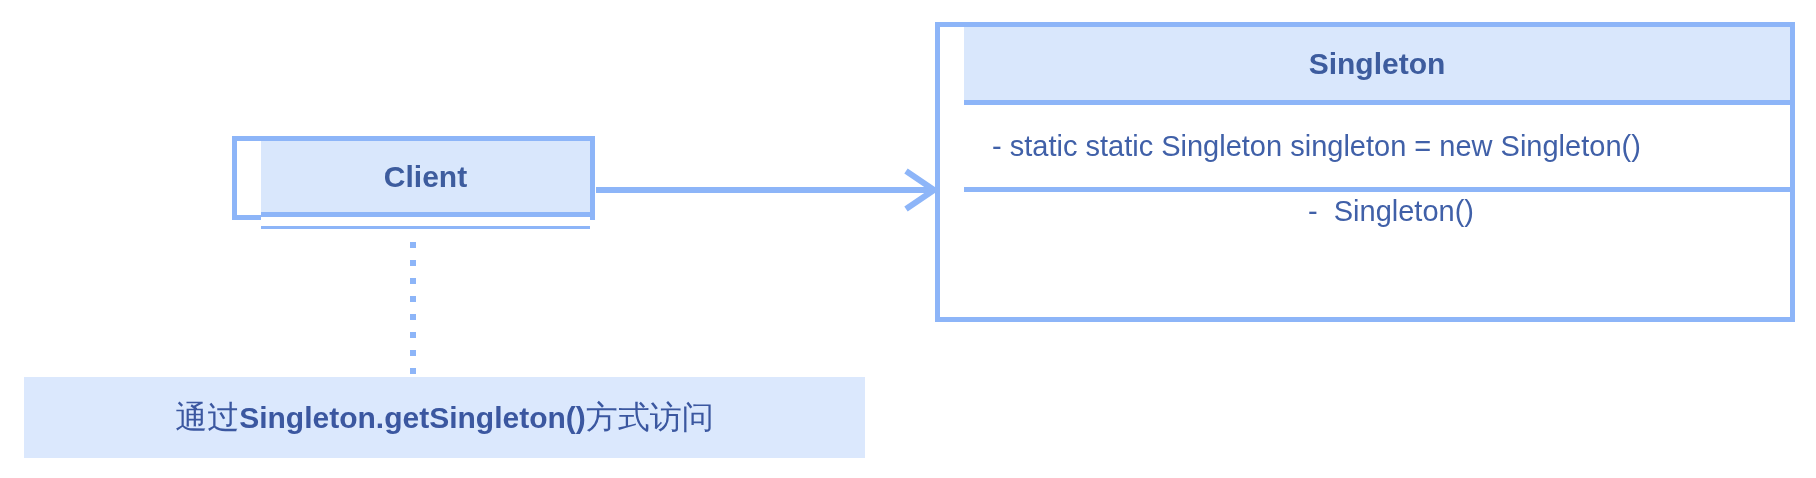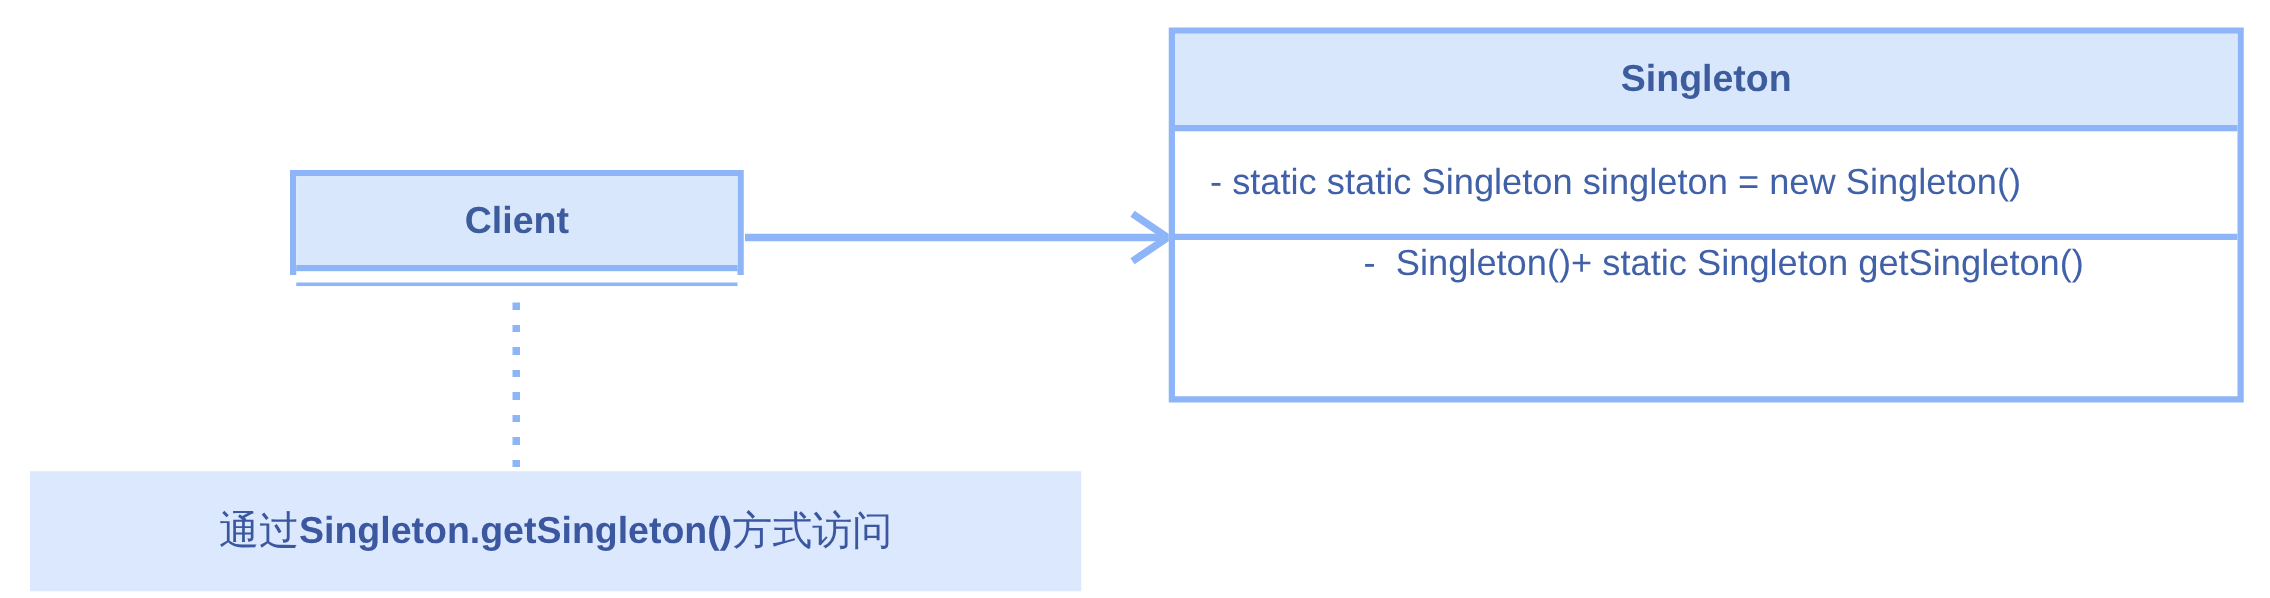--- a/index.html
+++ b/index.html
@@ -19,20 +19,21 @@
     overflow:hidden;
   }
   .canvas{position:absolute;inset:0;}
 
   
   .uml-box{
     position:absolute;
     box-sizing:border-box;
     border:5px solid var(--line);
     background:#ffffff;
+    padding-left:24px;
   }
   .uml-header{
     background:var(--header-fill);
     display:flex;align-items:center;justify-content:center;
     font-weight:bold;color:var(--title-text);
     border-bottom:5px solid var(--line);
     box-sizing:border-box;
   }
 
   
@@ -66,21 +67,21 @@
   .dotted-line{
     position:absolute;left:410px;top:242px;width:6px;height:134px;
     background:repeating-linear-gradient(
       to bottom,
       var(--line) 0px, var(--line) 6px,
       transparent 6px, transparent 18px);
   }
 
   
   .note-box{
-    position:absolute;left:24px;top:377px;width:841px;height:96px;
+    position:absolute;left:24px;top:377px;width:841px;height:81px;
     background:var(--note-fill);
     display:flex;align-items:center;justify-content:center;
     color:var(--note-text);
   }
   .note-cjk{
     font-family:"DejaVu Serif","Liberation Serif",serif;
     font-size:32px;
   }
   .note-code{
     font-family:Liberation Sans, sans-serif;
@@ -112,17 +113,16 @@
       <span class="note-cjk">方式访问</span>
   </div>
 
   <div class="uml-box singleton-box">
     <div class="uml-header">Singleton</div>
     <div class="s-attrs">
       <span class="member-line">- static static Singleton singleton = new Singleton()</span>
     </div>
     <div class="s-methods">
       <span class="member-line">-  Singleton()</span>
-      <span class="member-line">+ static Singleton getSingleton()</span>
     </div>
   </div>
 
 </div>
 
 </body></html>

